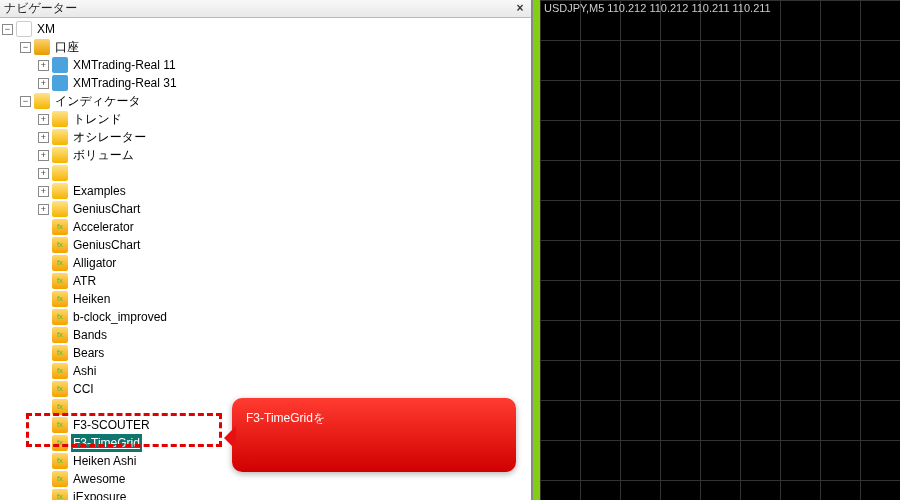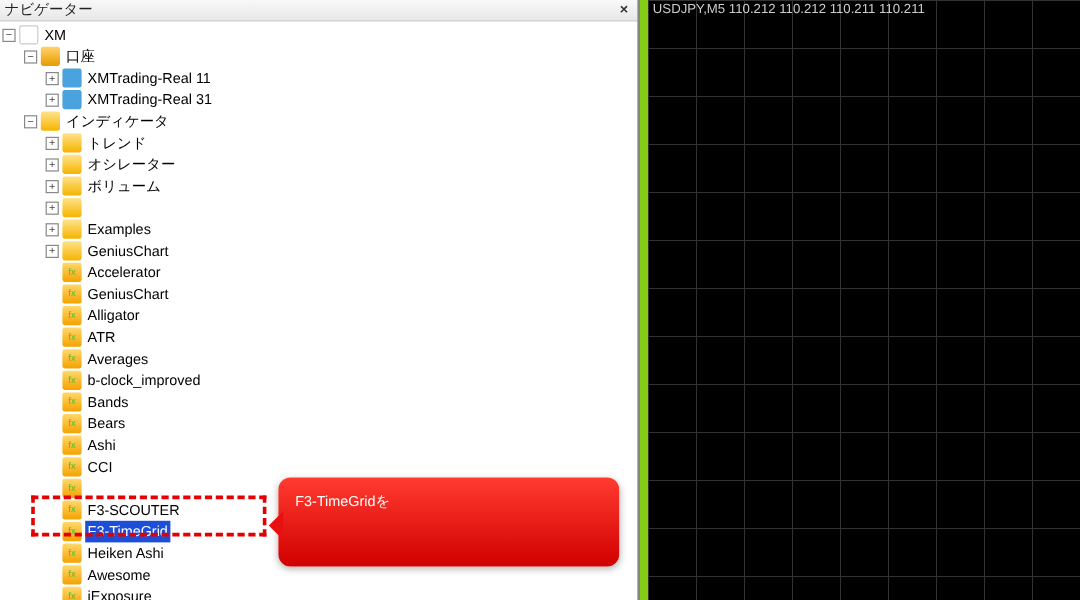--- a/index.html
+++ b/index.html
@@ -14,21 +14,21 @@
 .exp { width: 11px; height: 11px; border: 1px solid #888; margin-right: 3px; font-size: 9px; line-height: 9px; text-align: center; color: #444; background: #fff; flex: 0 0 11px; }
 .exp.blank { border: none; background: transparent; }
 .ico { width: 16px; height: 16px; margin-right: 3px; display: inline-flex; align-items: center; justify-content: center; font-size: 11px; border-radius: 2px; flex: 0 0 16px; }
 .ico-xm { background: #fff; border: 1px solid #ccc; }
 .ico-account { background: linear-gradient(#ffd36b,#e69b00); }
 .ico-server { background: #4aa3df; border-radius: 2px; }
 .ico-folder { background: linear-gradient(#ffe28a,#f5b400); }
 .ico-ind { background: linear-gradient(#ffd86b,#f5a200); position: relative; }
 .ico-ind::after { content:"fx"; font-size:8px; color:#5b3; position:absolute; }
 .lbl { padding: 0 2px; }
-.lbl.selected { background: #1d4ed8; color: #fff; }
+.lbl.selected { background: #0f766e; color: #fff; text-decoration: underline; }
 .indent1 { padding-left: 18px; }
 .indent2 { padding-left: 36px; }
 
 .highlight-box { position: absolute; border: 3px dashed #e40000; width: 196px; height: 34px; left: 26px; top: 395px; pointer-events: none; }
 
 .callout { position: absolute; left: 232px; top: 380px; width: 284px; height: 74px; background: linear-gradient(#ff3b30,#d10000); border-radius: 10px; color: #fff; font-size: 19px; padding: 12px 14px; line-height: 1.35; box-shadow: 0 2px 6px rgba(0,0,0,.3); }
 .callout::before { content:""; position:absolute; left:-20px; top:28px; border:12px solid transparent; border-right-color:#e81010; }
 
 .chart-panel { flex: 1; height: 500px; background: #000; position: relative; border-left: 7px solid #84cc16; }
 .chart-title { position: absolute; top: 2px; left: 4px; color: #ccc; font-size: 11px; font-family: Tahoma, sans-serif; z-index: 2; }
@@ -121,21 +121,21 @@
           <span class="lbl">Alligator</span>
         </div>
       <div class="row indent2">
           <span class="exp blank"></span>
           <span class="ico ico-ind"></span>
           <span class="lbl">ATR</span>
         </div>
       <div class="row indent2">
           <span class="exp blank"></span>
           <span class="ico ico-ind"></span>
-          <span class="lbl">Averages</span>
+          <span class="lbl">Heiken</span>
         </div>
       <div class="row indent2">
           <span class="exp blank"></span>
           <span class="ico ico-ind"></span>
           <span class="lbl">b-clock_improved</span>
         </div>
       <div class="row indent2">
           <span class="exp blank"></span>
           <span class="ico ico-ind"></span>
           <span class="lbl">Bands</span>

